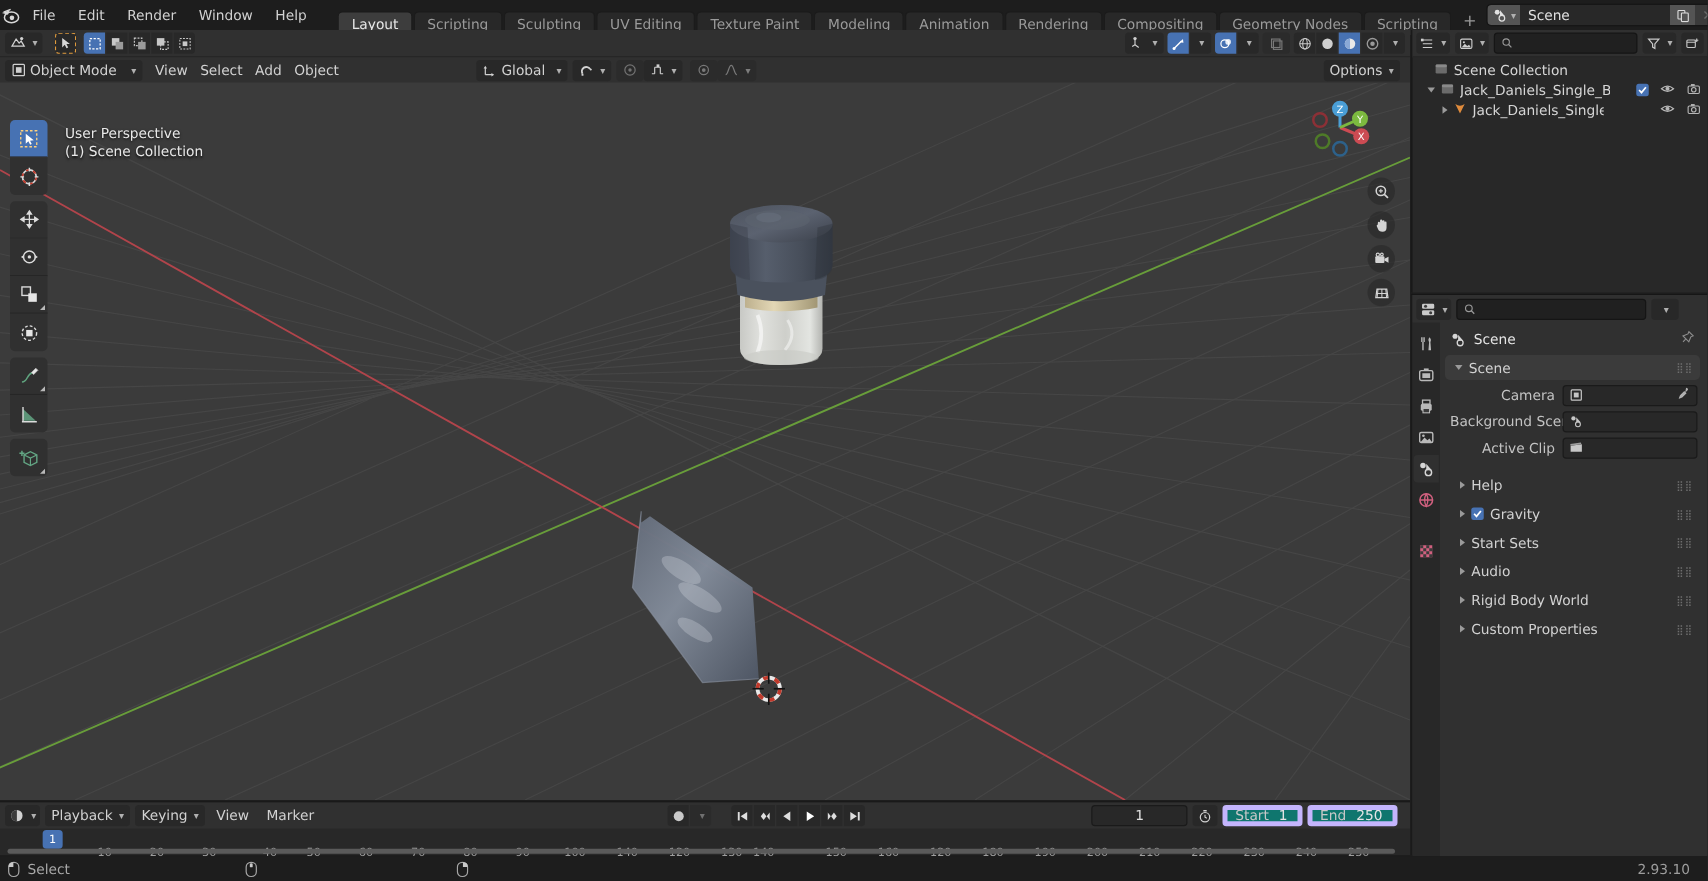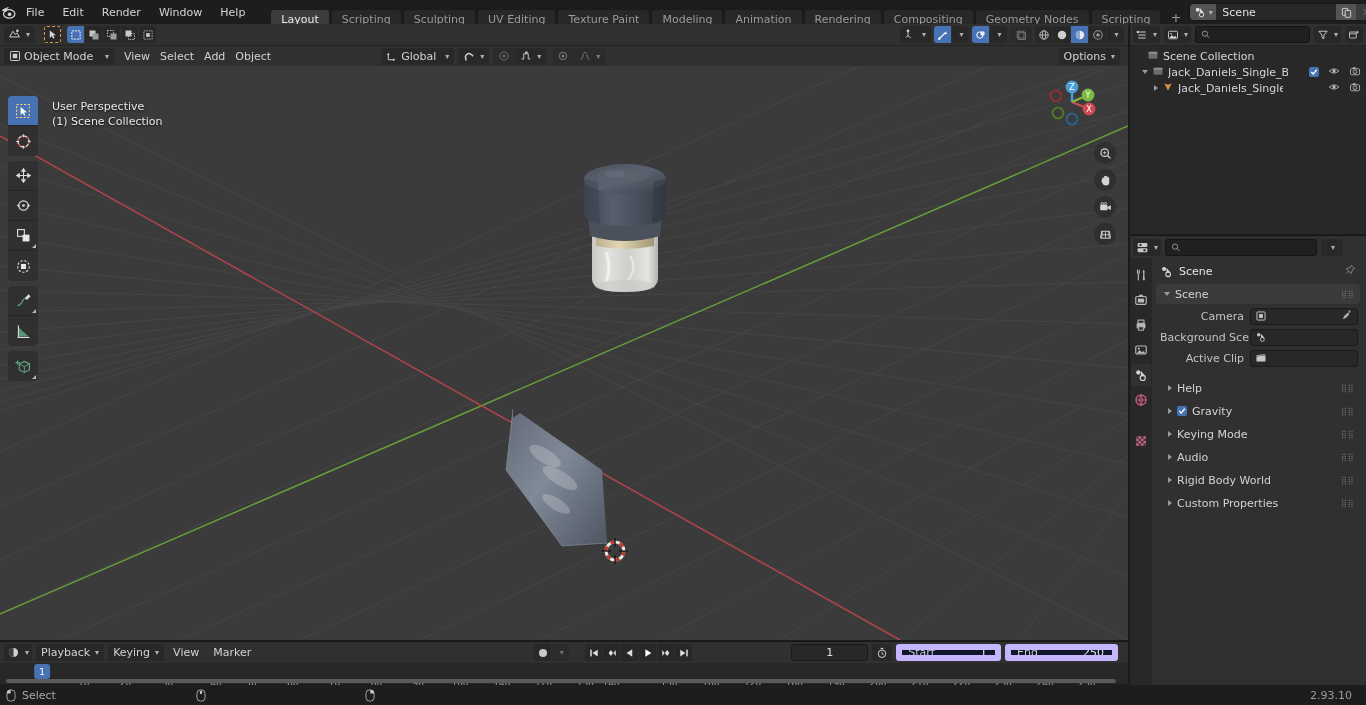--- a/index.html
+++ b/index.html
@@ -179,21 +179,21 @@
   .tick { position: absolute; top: 3px; font-size: 9px; color: #9e9e9e; transform: translateX(-50%); margin-top: 12px; }
   .playhead {
     position: absolute; top: 1px; height: 15px; background: #4772b3; border-radius: 3px;
     color: #fff; font-size: 9px; display:flex; align-items:center; justify-content:center;
     padding: 0 5px; transform: translateX(-50%); min-width: 14px;
   }
   .numfield {
     height: 17px; background: #282828; border-radius: 3px; display:flex; align-items:center;
     justify-content:center; font-size: 11px; color: #e0e0e0; border:1px solid #1a1a1a;
   }
-  .seg-frame { display:flex; height:17px; background:#0f172a; border-radius:3px; overflow:hidden; border:6px solid #c4b5fd;gap:37px; }
+  .seg-frame { display:flex; height:17px; background:#0f766e; border-radius:3px; overflow:hidden; border:4px solid #c4b5fd; }
   .seg-frame .lbl { padding: 0 6px; display:flex; align-items:center; color:#c8c8c8; font-size:11px;}
   .seg-frame .val { padding: 0 8px 0 2px; display:flex; align-items:center; color:#e4e4e4; font-size:11px;}
 
   
   .statusbar {
     position: absolute; left: 0; top: 685px; width: 1366px; height: 20px;
     background: #1d1d1d; display: flex; align-items: center; padding: 0 6px;
     font-size: 11px; color: #a8a8a8;
   }
   .mouse-ico { display:inline-flex; margin-right: 6px; }
@@ -961,21 +961,21 @@
           <span class="chkbox">
             <svg width="8" height="8" viewBox="0 0 10 10">
                 <path d="M1.6 5 L4 7.6 L8.4 2.2" fill="none" stroke="#fff" stroke-width="1.7"></path>
               </svg>
           </span>
           <span>Gravity</span>
           <span class="grip">⣿⣿</span>
         </div>
         <div class="panel-hdr plain" style="margin-left:8px">
           <span class="tri"></span>
-          <span>Keying Mode</span>
+          <span>Start Sets</span>
           <span class="grip">⣿⣿</span>
         </div>
         <div class="panel-hdr plain" style="margin-left:8px">
           <span class="tri"></span>
           <span>Audio</span>
           <span class="grip">⣿⣿</span>
         </div>
         <div class="panel-hdr plain" style="margin-left:8px">
           <span class="tri"></span>
           <span>Rigid Body World</span>

